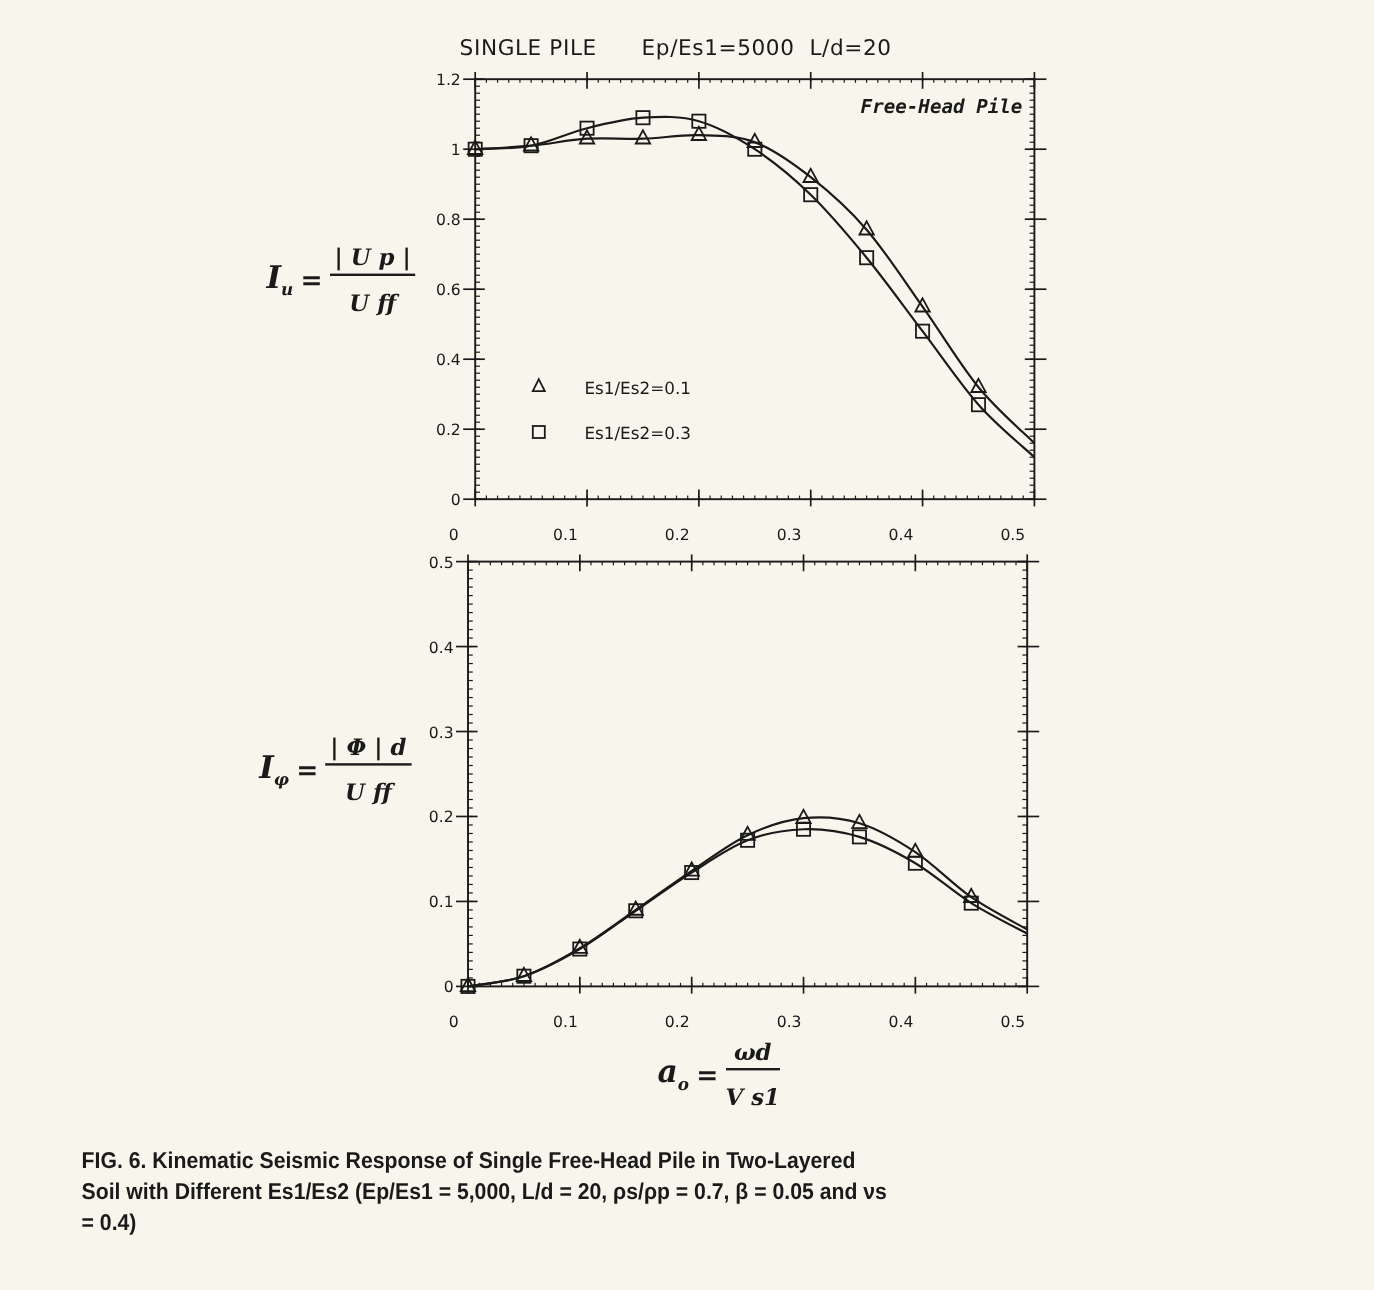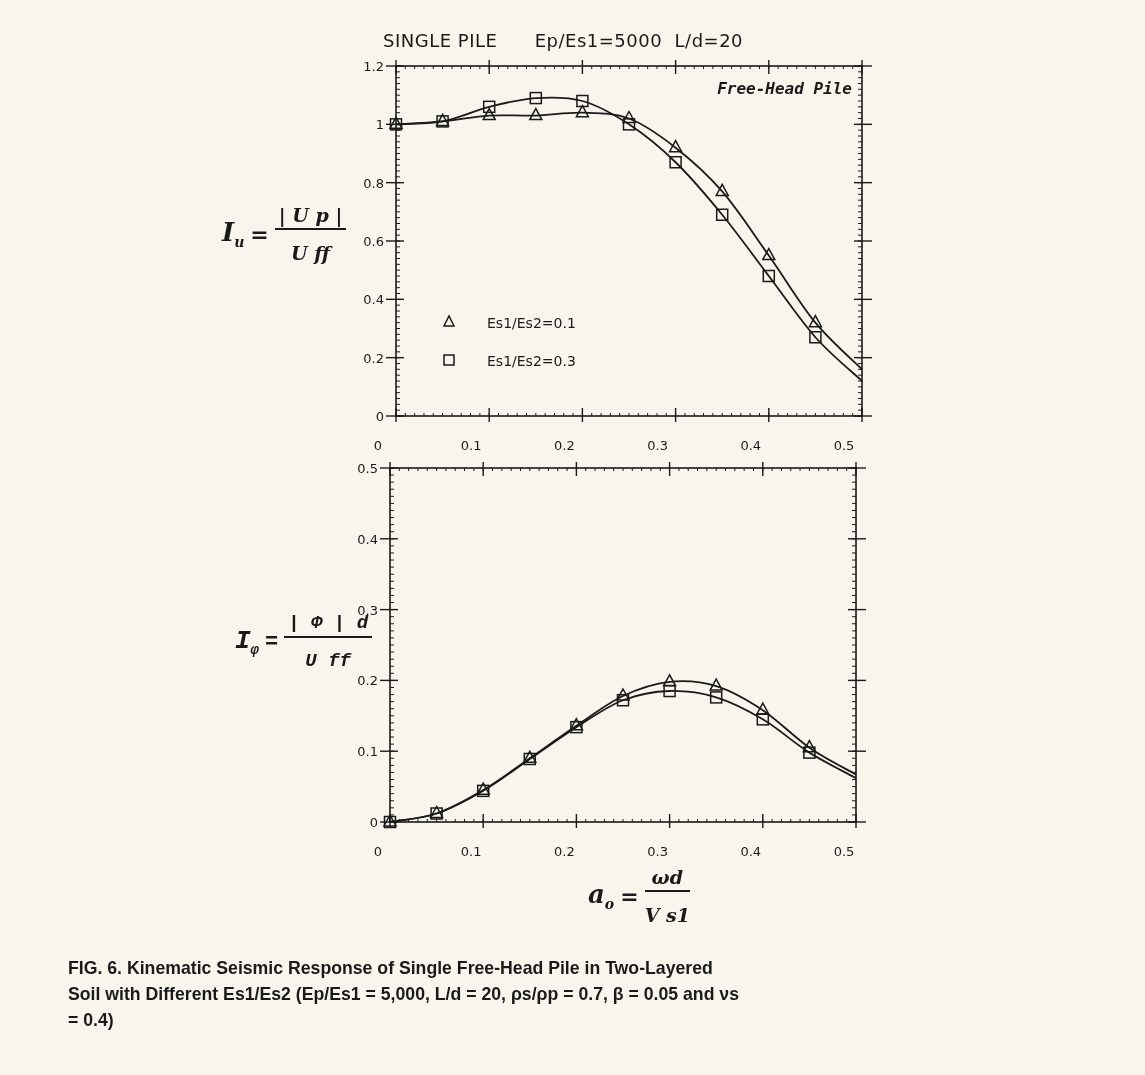--- a/index.html
+++ b/index.html
@@ -580,25 +580,25 @@
       <text x="487" y="328" font-size="14" font-family="DejaVu Sans, sans-serif" fill="#1a1a1a">Es1/Es2=0.1</text>
       <rect x="444" y="355" width="10" height="10" fill="none" stroke="#1a1a1a" stroke-width="1.5"></rect>
       <text x="487" y="366" font-size="14" font-family="DejaVu Sans, sans-serif" fill="#1a1a1a">Es1/Es2=0.3</text>
     </g>
   </svg>
 
 <div class="ylabel" style="left:222px;top:204px;">
   <span class="lhs"><span>I</span><sub>u</sub></span><span class="eq">=</span><span class="frac"><span class="num">| U p |</span><span class="den">U ff</span></span>
 </div>
 
-<div class="ylabel" style="left:235px;top:612px;font-family:Liberation Mono, monospace;">
+<div class="ylabel" style="left:216px;top:612px;">
   <span class="lhs"><span>I</span><sub>φ</sub></span><span class="eq">=</span><span class="frac"><span class="num">| Φ | d</span><span class="den">U ff</span></span>
 </div>
 
-<div class="ylabel" style="left:588px;top:866px;">
+<div class="ylabel" style="left:548px;top:866px;">
   <span class="lhs"><span>a</span><sub>o</sub></span><span class="eq">=</span><span class="frac"><span class="num">ωd</span><span class="den">V s1</span></span>
 </div>
 
 <div class="caption">
   <div>FIG. 6.  Kinematic Seismic Response of Single Free-Head Pile in Two-Layered</div>
   <div>Soil with Different Es1/Es2 (Ep/Es1 = 5,000, L/d = 20, ρs/ρp = 0.7, β = 0.05 and νs</div>
   <div>= 0.4)</div>
 </div>
 
 </body></html>

